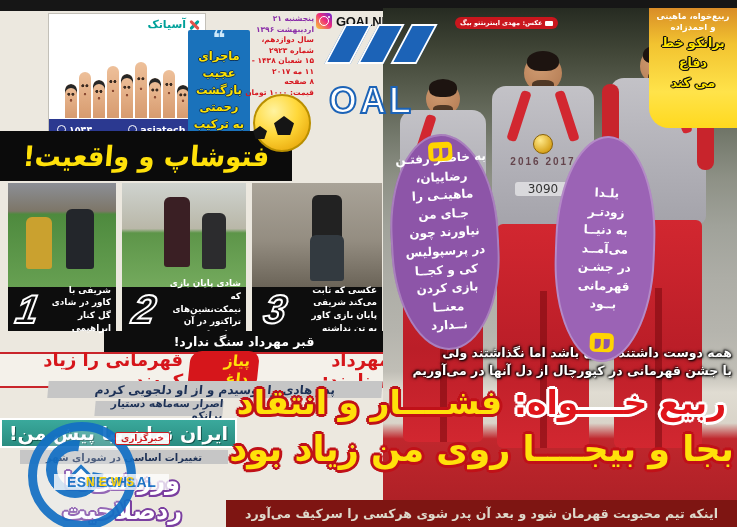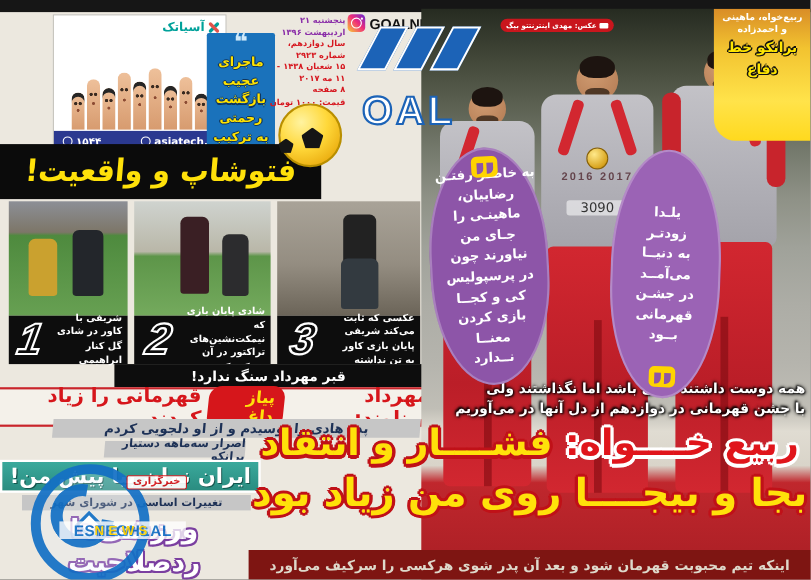--- a/index.html
+++ b/index.html
@@ -319,20 +319,21 @@
         <div class="sleeve sl"></div>
           <div class="sleeve sr"></div>
         <div class="ribbon rr"></div>
       </div>
       <div class="legs" style="width:88px;height:228px"></div>
     </div>
 
     <div class="ybox">
       <div class="l1">ربیع‌خواه، ماهینی و احمدزاده</div>
       <div class="l2">برانکو خط دفاع</div>
+      <div class="l4">می کند</div>
     </div>
 
     <div class="credit">
       <i></i>
       <b>عکس: مهدی اینترنتتو بیگ</b>
     </div>
 
     <div class="bubble bub-l">
       <span class="qicon q-top">
           <i></i>
@@ -357,21 +358,21 @@
 در جشـن
 قهرمانی
 بــود</p>
       <span class="qicon q-bot">
           <i></i>
           <i></i>
         </span>
     </div>
 
     <div class="ovl ovl1">همه دوست داشتند هانی باشد اما نگذاشتند ولی</div>
-    <div class="ovl ovl2">با جشن قهرمانی در دوازدهم از دل آنها در می‌آوریم</div>
+    <div class="ovl ovl2">با جشن قهرمانی در کپورچال از دل آنها در می‌آوریم</div>
   </div>
 
   <div class="abs bighead">
     <div class="bh-line bh1">
       <span class="bh-name">ربیع خــــواه:</span>
       <span class="bh-yel">فشــــار و انتقاد</span>
     </div>
     <div class="bh-line bh2 bh-yel">بجا و بیجــــا روی من زیاد بود</div>
   </div>
   <div class="abs substrip">

